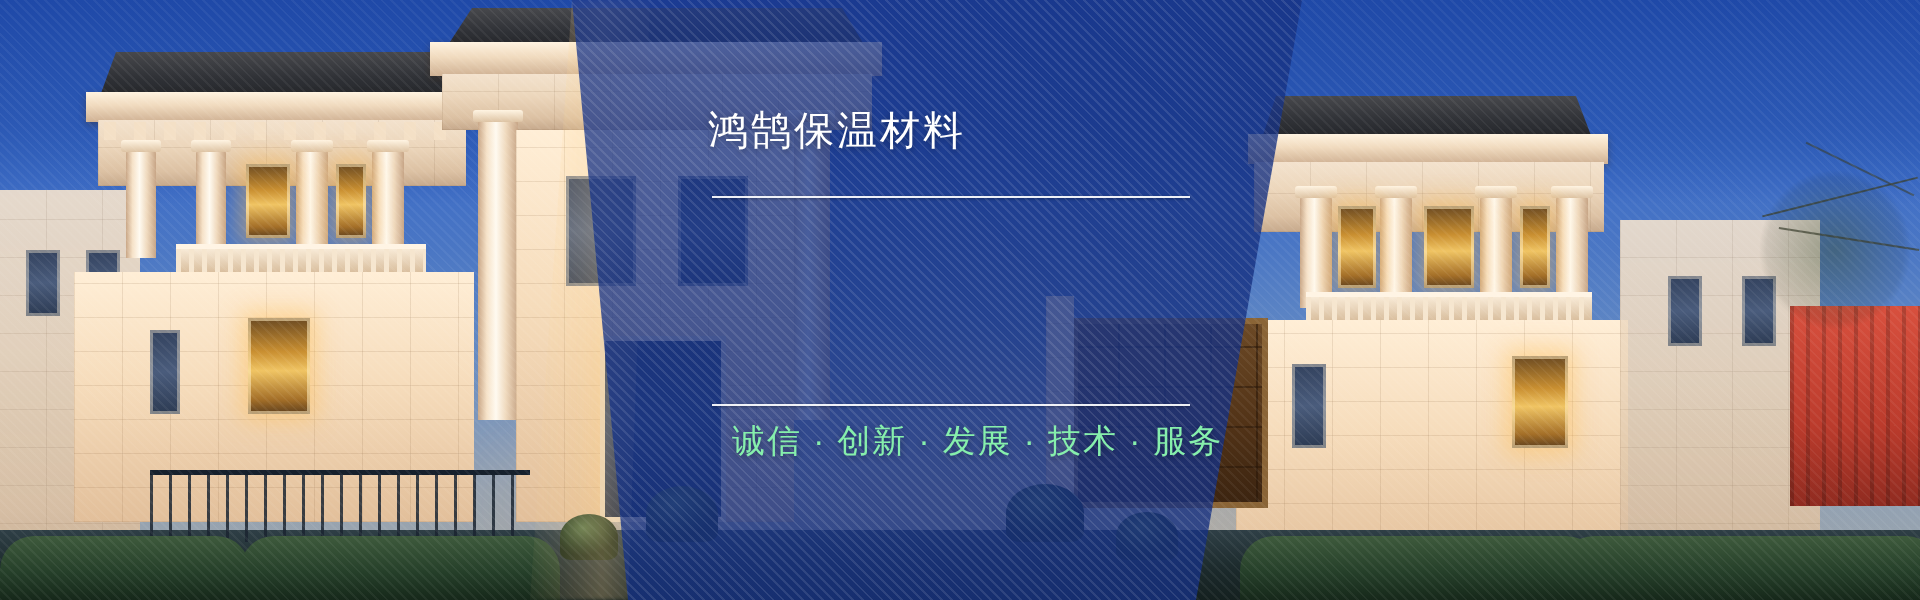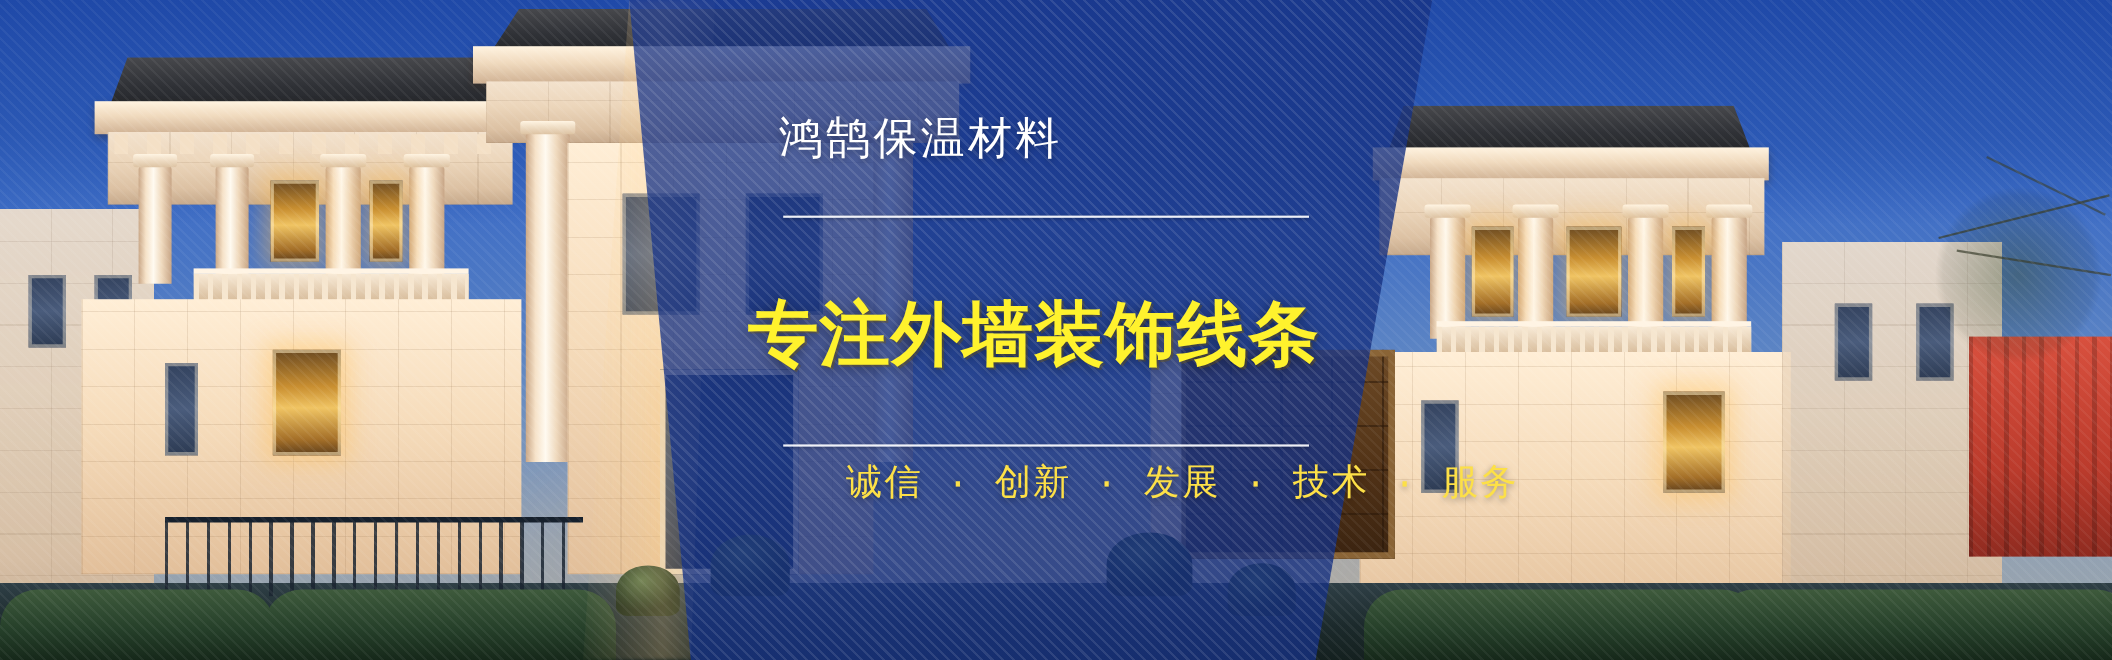--- a/index.html
+++ b/index.html
@@ -146,21 +146,21 @@
     position:absolute; top:0; bottom:0; left:520px; width:150px;
     background:linear-gradient(90deg, rgba(255,205,130,0) 0%, rgba(255,215,150,.30) 55%, rgba(255,220,160,0) 100%);
     -webkit-clip-path:polygon(52px 0,130px 0,108px 600px,10px 600px);
     clip-path:polygon(52px 0,130px 0,108px 600px,10px 600px);
     filter:blur(2px);
   }
 
   
   .copy{
     position:absolute; left:0; top:0; width:1920px; height:468px;
-    font-family:Liberation Mono, monospace;
+    font-family:Liberation Sans, sans-serif;
   }
   .brand{
     position:absolute; left:708px; top:104px;
     font-size:40px; line-height:52px; color:#ffffff;
     letter-spacing:3px; font-weight:400;
     text-shadow:0 2px 6px rgba(0,0,0,.35);
     white-space:nowrap;
   }
   .rule{
     position:absolute; height:2px;
@@ -178,24 +178,23 @@
     white-space:nowrap;
     text-shadow:
       2px 2px 0 rgba(120,90,0,.35),
       0 3px 12px rgba(0,0,0,.42);
   }
   .headline.l1{ top:208px; }
   .headline.l2{ top:276px; }
 
   .tagline{
     position:absolute; left:732px; top:418px;
-    font-size:33px; line-height:46px; color:#fde047;
+    font-size:33px; line-height:46px; color:#86efac;
     letter-spacing:2px; white-space:nowrap;
     text-shadow:0 2px 6px rgba(0,0,0,.38);
-    margin-left:37px;
   }
 </style>
 </head>
 <body>
 
 <div class="banner">
 
   <div class="sky"></div>
   <div class="sky-dark"></div>
   <div class="glow"></div>
@@ -292,20 +291,19 @@
   <div class="seam-glow"></div>
   <div class="panel"></div>
   <div class="panel-hatch"></div>
   <div class="global-hatch"></div>
 
   <div class="copy">
     <div class="brand">鸿鹄保温材料</div>
 
     <div class="rule rule-top"></div>
 
-    <div class="headline l2">专注外墙装饰线条</div>
 
     <div class="rule rule-bot"></div>
 
     <div class="tagline">诚信 · 创新 · 发展 · 技术 · 服务</div>
   </div>
 
 </div>
 
 </body></html>

